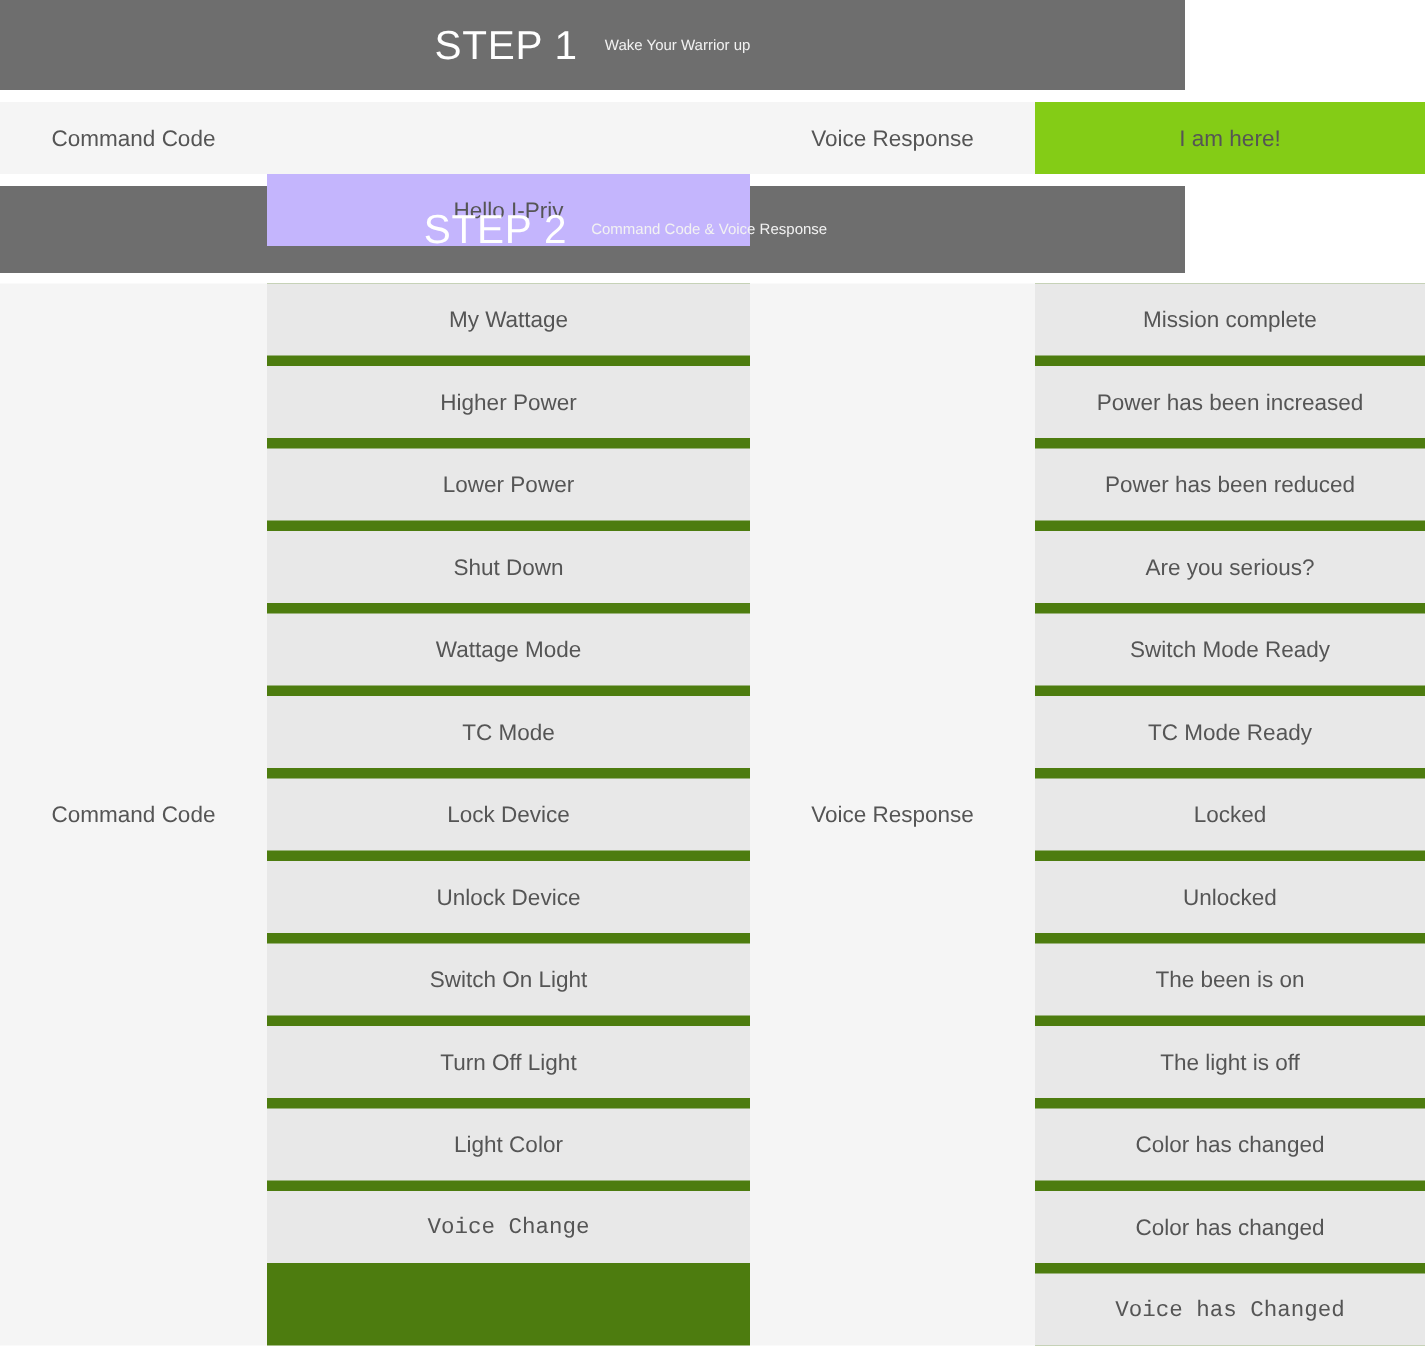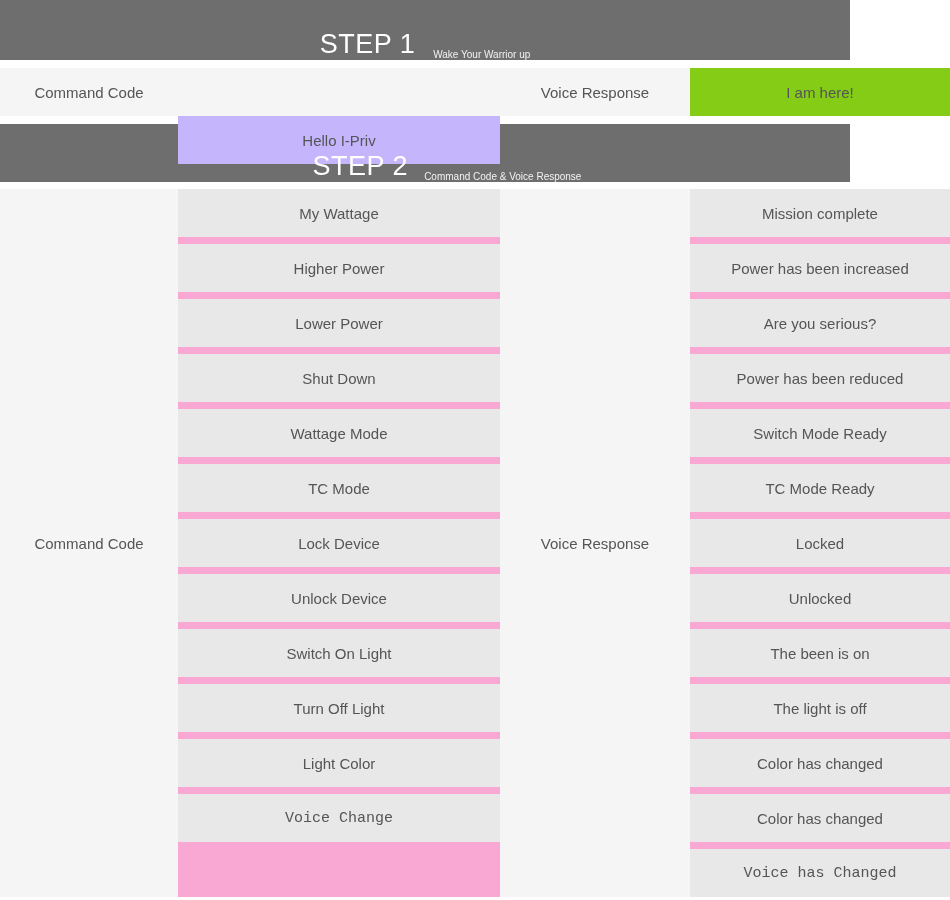--- a/index.html
+++ b/index.html
@@ -17,25 +17,25 @@
     overflow: hidden;
   }
 
   .sheet {
     width: 950px;
     position: relative;
   }
 
   
   .step-banner {
-    width: 850px;
+    width: 790px;
     background: #6e6e6e;
     color: #ffffff;
     display: flex;
-    align-items: flex-end;
+    align-items: center;
     justify-content: center;
     white-space: nowrap;
   }
   .step-banner.step1 { height: 60px; }
   .step-banner.step2 { height: 58px; padding-left: 44px; }
 
   .step-banner .step-title {
     font-size: 27px;
     font-weight: 400;
     letter-spacing: 0.5px;
@@ -101,21 +101,21 @@
     justify-content: center;
     font-size: 15px;
     color: #555555;
   }
   .col-label.mid { width: 190px; }
 
   .col-cells {
     width: 322px;
     display: flex;
     flex-direction: column;
-    background: #f9a8d4;
+    background: #4d7c0f;
   }
   .col-cells.resp { width: 260px; }
 
   .cellbox {
     height: 48px;
     background: #e8e8e8;
     display: flex;
     align-items: center;
     justify-content: center;
     font-size: 15px;
@@ -160,22 +160,22 @@
         <div class="cellbox">Unlock Device</div>
         <div class="cellbox">Switch On Light</div>
         <div class="cellbox">Turn Off Light</div>
         <div class="cellbox">Light Color</div>
         <div class="cellbox">Voice Change</div>
       </div>
     <div class="col-label mid">Voice Response</div>
     <div class="col-cells resp" id="response-column">
         <div class="cellbox">Mission complete</div>
         <div class="cellbox">Power has been increased</div>
+        <div class="cellbox">Power has been reduced</div>
         <div class="cellbox">Are you serious?</div>
-        <div class="cellbox">Power has been reduced</div>
         <div class="cellbox">Switch Mode Ready</div>
         <div class="cellbox">TC Mode Ready</div>
         <div class="cellbox">Locked</div>
         <div class="cellbox">Unlocked</div>
         <div class="cellbox">The been is on</div>
         <div class="cellbox">The light is off</div>
         <div class="cellbox">Color has changed</div>
         <div class="cellbox">Color has changed</div>
         <div class="cellbox">Voice has Changed</div>
       </div>

